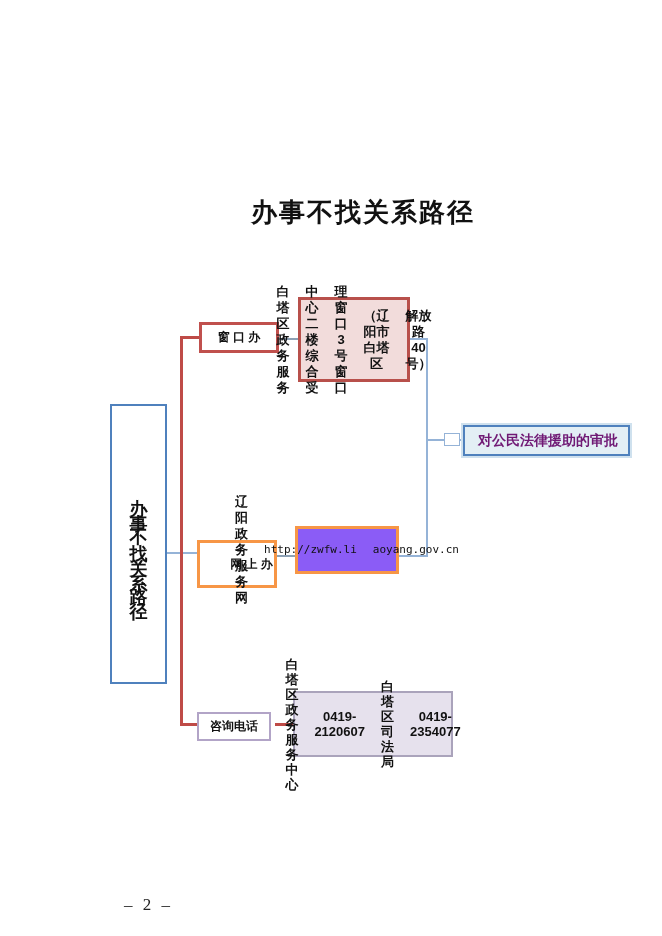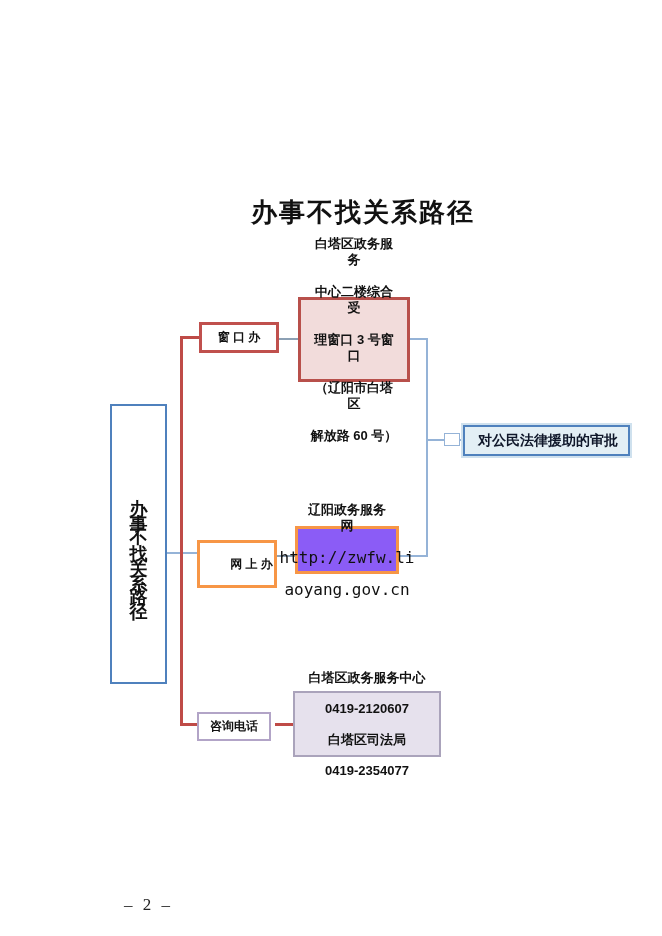--- a/index.html
+++ b/index.html
@@ -61,44 +61,44 @@
     background: #ffffff;
     display: flex; align-items: center; justify-content: center;
     font-size: 12px; font-weight: 600; color: #111111;
     white-space: pre;
   }
   .label-window { left: 167px; top: 290px; width: 80px; height: 31px; border: 3px solid #c0504d; }
   .label-online { left: 165px; top: 508px; width: 80px; height: 48px; border: 3px solid #f79646; padding-left: 29px; }
   .label-phone  { left: 165px; top: 680px; width: 74px; height: 29px; border: 2px solid #b2a4c7; font-weight: 600; }
   .detail-box {
     position: absolute;
-    display: flex; flex-direction: column; align-items: center; justify-content: center;
+    display: flex; flex-direction: row; align-items: center; justify-content: center;
     text-align: center;
     font-size: 13px; font-weight: 600; color: #111111;
     line-height: 16px;
   }
   .detail-window { left: 266px; top: 265px; width: 112px; height: 85px; background: #f2dcdb; border: 3px solid #b8504b; }
   .detail-online { left: 263px; top: 494px; width: 104px; height: 48px; background: #8b5cf6; border: 3px solid #f79646; }
-  .detail-phone  { left: 261px; top: 659px; width: 148px; height: 66px; background: #e6e1ed; border: 2px solid #aaa3bb; line-height: 15px; }
+  .detail-phone  { left: 261px; top: 659px; width: 160px; height: 66px; background: #e6e1ed; border: 2px solid #aaa3bb; line-height: 15px; }
   .mono-line {
     font-family: "DejaVu Sans Mono", monospace;
     font-weight: normal;
-    font-size: 16px;
+    font-size: 11px;
     letter-spacing: 0px;
     text-align: right;
   }
   .result-box {
     position: absolute;
     left: 431px; top: 393px; width: 167px; height: 31px;
     background: #e3eff5;
     border: 2px solid #4f81bd;
     box-shadow: 0 0 0 2px #cfe1ee;
     display: flex; align-items: center;
     padding-left: 13px;
-    font-size: 14px; font-weight: 600; color: #0f172a;
+    font-size: 14px; font-weight: 600; color: #701a75;
   }
   .page-number {
     position: absolute;
     left: 92px; top: 863px;
     font-family: "Liberation Serif", serif;
     font-size: 17px;
     color: #222222;
     letter-spacing: 3px;
   }
 </style>
@@ -127,21 +127,21 @@
 
   <div class="label-box label-window">窗 口 办</div>
   <div class="label-box label-online">网 上 办</div>
   <div class="label-box label-phone">咨询电话</div>
 
   <div class="detail-box detail-window">
     <span>白塔区政务服务</span>
     <span>中心二楼综合受</span>
     <span>理窗口 3 号窗口</span>
     <span>（辽阳市白塔区</span>
-    <span>解放路 60 号）</span>
+    <span>解放路 40 号）</span>
   </div>
 
   <div class="detail-box detail-online">
     <span>辽阳政务服务网</span>
     <span class="mono-line">http://zwfw.li</span>
     <span class="mono-line">aoyang.gov.cn</span>
   </div>
 
   <div class="detail-box detail-phone">
     <span>白塔区政务服务中心</span>

